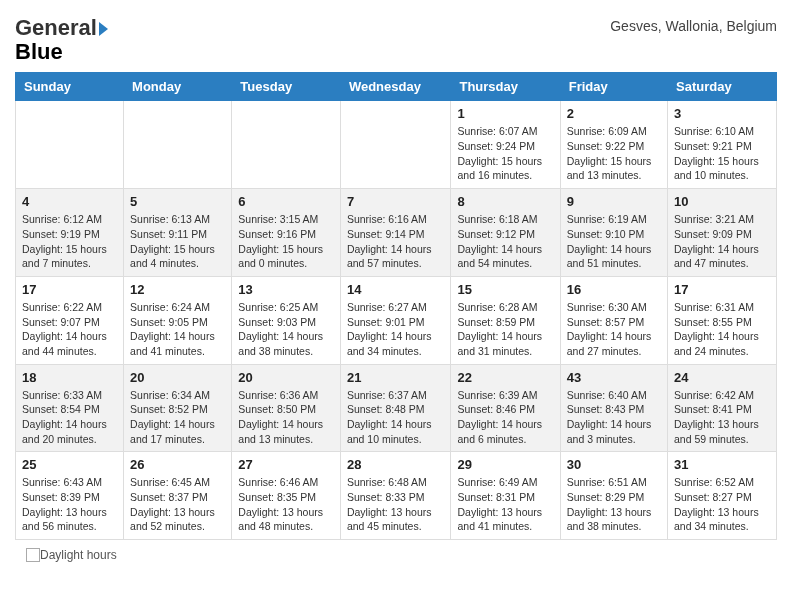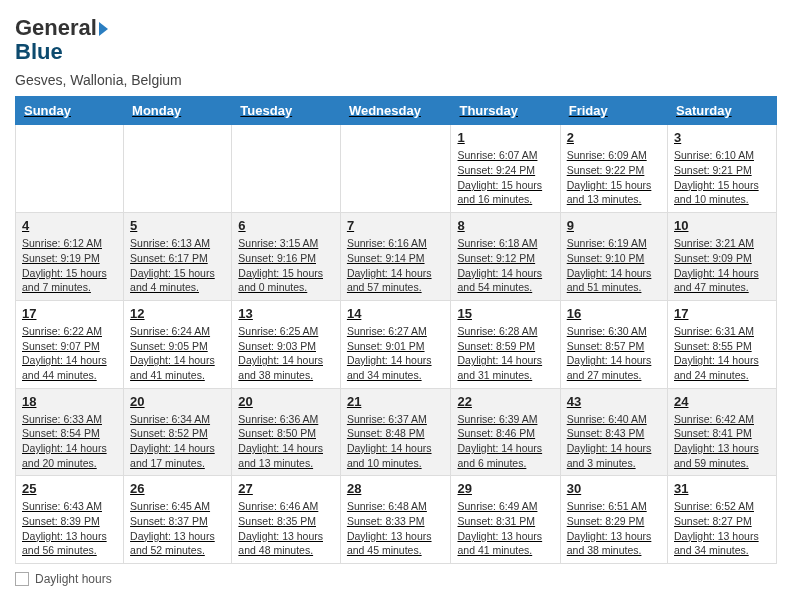--- a/index.html
+++ b/index.html
@@ -8,38 +8,37 @@
       background: #fff;
       width: 792px;
       min-height: 612px;
       padding: 10px 15px 15px 15px;
     }
     .header-area {
       display: flex;
       justify-content: space-between;
       align-items: flex-start;
       margin-bottom: 8px;
-      flex-direction: column;
     }
     .logo {
       display: flex;
       flex-direction: column;
       align-items: flex-start;
       padding-top: 6px;
     }
     .logo-general {
       font-size: 22px;
       font-weight: bold;
       color: #333;
       line-height: 1.1;
     }
     .logo-blue {
       font-size: 22px;
       font-weight: bold;
-      color: #0c4a6e;
+      color: #000000;
       line-height: 1.1;
     }
     .logo-icon {
       display: inline-block;
       width: 0;
       height: 0;
       border-left: 9px solid #2b7ec1;
       border-top: 7px solid transparent;
       border-bottom: 7px solid transparent;
       margin-left: 2px;
@@ -58,21 +57,20 @@
     }
     .subtitle {
       font-size: 14px;
       color: #444;
       margin-top: 8px;
     }
     .calendar-table {
       width: 100%;
       border-collapse: collapse;
       font-size: 11px;
-      text-decoration: underline;
     }
     .calendar-table thead th {
       background-color: #2b7ec1;
       color: #fff;
       text-align: left;
       padding: 6px 8px;
       font-size: 13px;
       font-weight: bold;
       border: 1px solid #2b7ec1;
     }
@@ -102,21 +100,21 @@
     }
     .empty-cell {
       background-color: #fff !important;
     }
     .footer-note {
       margin-top: 8px;
       font-size: 12px;
       color: #555;
       display: flex;
       align-items: center;
-      gap: 6px;
+      margin-left: 11px;
     }
     .footer-note-box {
       width: 14px;
       height: 14px;
       background: #fff;
       border: 1px solid #aaa;
       display: inline-block;
     }
   </style>
 </head>
@@ -176,21 +174,21 @@
       <tr>
         <td>
           <div class="day-number">4</div>
           <div class="day-info">Sunrise: 6:12 AM
 Sunset: 9:19 PM
 Daylight: 15 hours and 7 minutes.</div>
         </td>
         <td>
           <div class="day-number">5</div>
           <div class="day-info">Sunrise: 6:13 AM
-Sunset: 6:17 PM
+Sunset: 9:11 PM
 Daylight: 15 hours and 4 minutes.</div>
         </td>
         <td>
           <div class="day-number">6</div>
           <div class="day-info">Sunrise: 3:15 AM
 Sunset: 9:16 PM
 Daylight: 15 hours and 0 minutes.</div>
         </td>
         <td>
           <div class="day-number">7</div>

